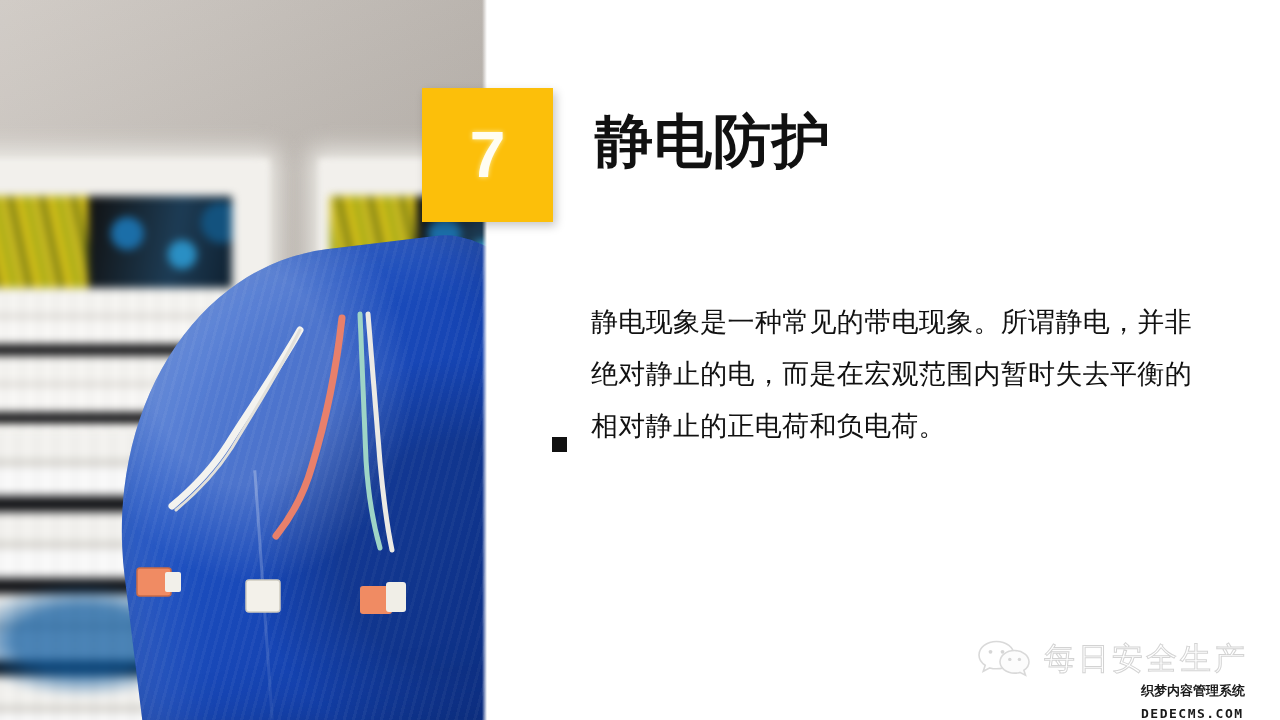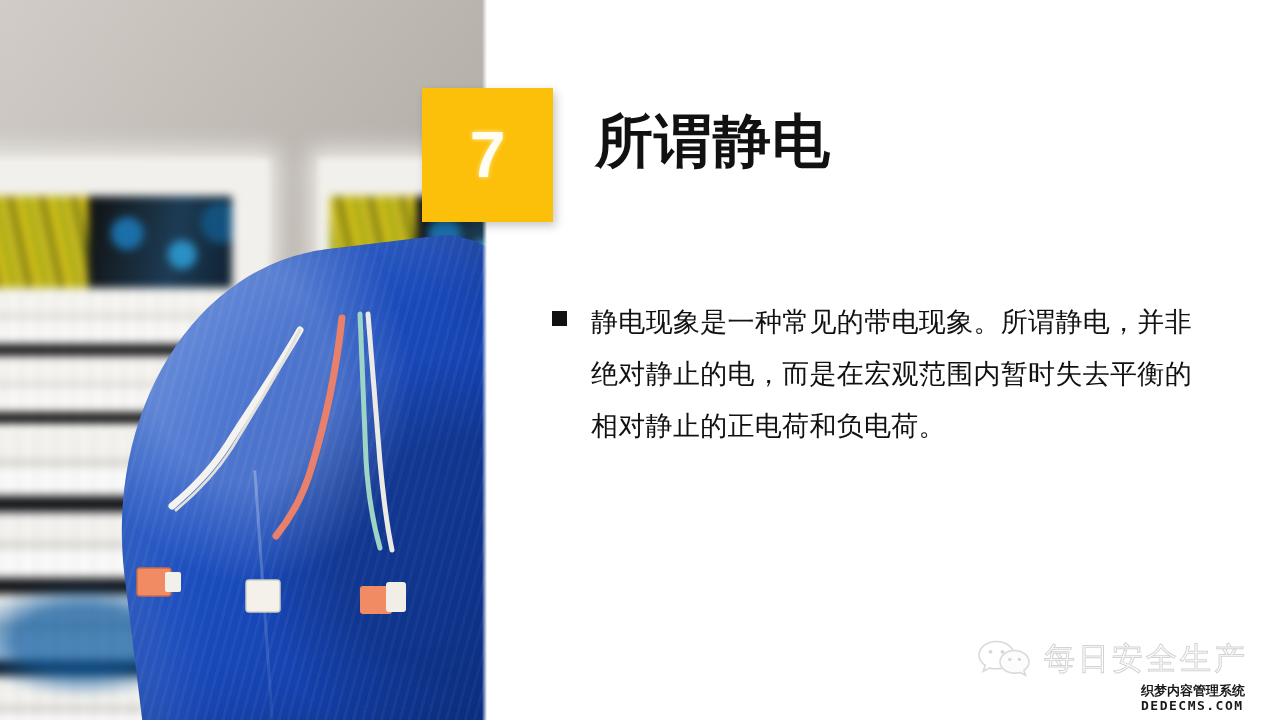--- a/index.html
+++ b/index.html
@@ -138,21 +138,21 @@
     letter-spacing:1px;line-height:1.12;
     font-family:"DejaVu Sans","Liberation Sans",sans-serif;
     white-space:nowrap;
   }
 
   
   .body{
     position:absolute;left:552px;top:296px;width:640px;
   }
   .bullet-row{
-    display:flex;align-items:flex-start;
+    display:flex;align-items:flex-end;
     margin-bottom:2px;
   }
   .bullet-mark{
     flex:0 0 auto;
     width:15px;height:15px;background:#111111;
     margin-top:15px;margin-right:24px;
   }
   .bullet-text{
     flex:1 1 auto;
     font-size:27px;color:#111111;
@@ -182,21 +182,21 @@
     text-align:left;line-height:1;
   }
   .dede-cn{
     font-size:13px;font-weight:700;color:#1a1a1a;letter-spacing:0px;
     font-family:"DejaVu Sans","Liberation Sans",sans-serif;
     display:block;
   }
   .dede-en{
     font-size:13px;font-weight:700;color:#1a1a1a;letter-spacing:1.5px;
     font-family:"DejaVu Sans Mono","Liberation Mono",monospace;
-    display:block;margin-top:2px;
+    display:block;margin-top:10px;
   }
 </style>
 </head>
 <body>
 
 <div class="slide">
 
   <div class="photo">
     <div class="ph-wall"></div>
 
@@ -242,21 +242,21 @@
       </g>
     </svg>
 
     <div class="photo-edge"></div>
   </div>
 
   <div class="badge">
     <div class="badge-num">7</div>
   </div>
 
-  <div class="title">所谓静电</div>
+  <div class="title">静电防护</div>
 
   <div class="body">
 
     <div class="bullet-row">
       <span class="bullet-mark"></span>
       <span class="bullet-text">静电现象是一种常见的带电现象。所谓静电，并非绝对静止的电，而是在宏观范围内暂时失去平衡的相对静止的正电荷和负电荷。</span>
     </div>
 
 
   </div>

